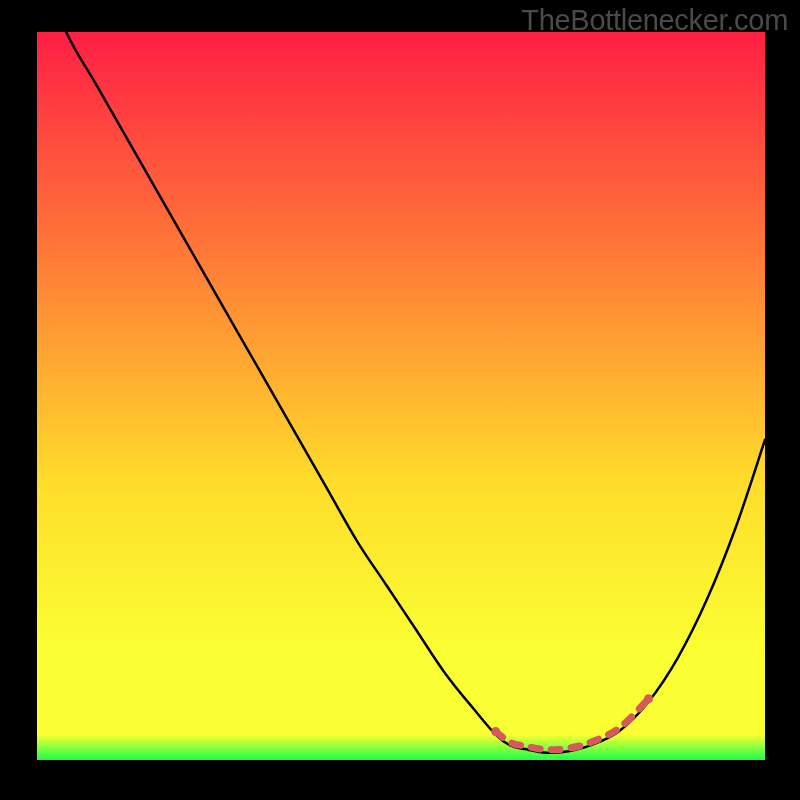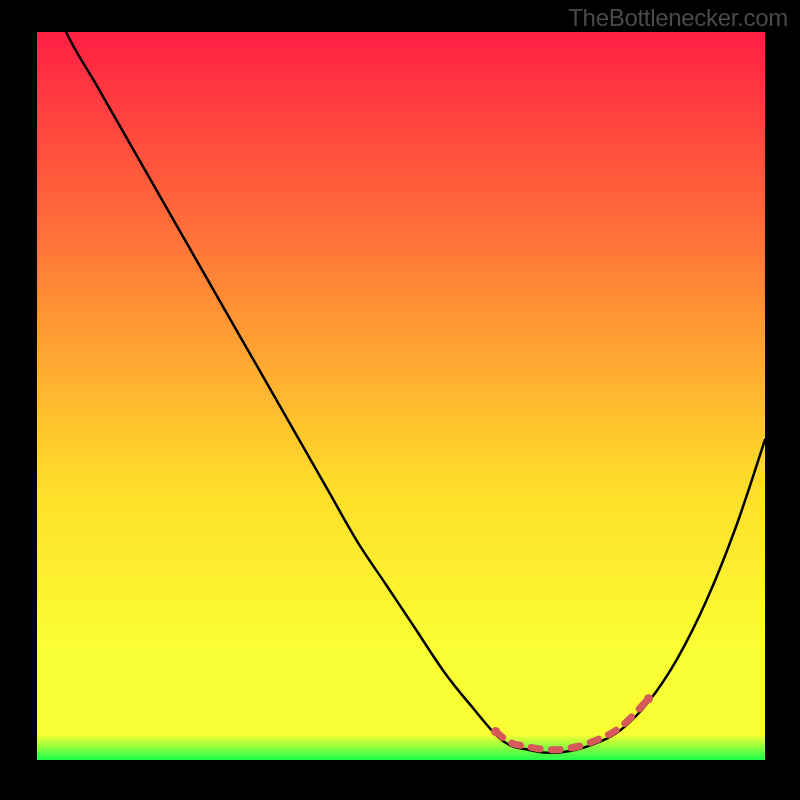--- a/index.html
+++ b/index.html
@@ -9,21 +9,21 @@
     height: 800px;
     position: relative;
     background: #000;
   }
   .watermark {
     position: absolute;
     top: 4px;
     right: 12px;
     color: #4a4a4a;
     font-family: Arial, Helvetica, sans-serif;
-    font-size: 24px;
+    font-size: 29px;
     font-weight: 500;
     letter-spacing: -0.3px;
     z-index: 10;
   }
   .plot {
     position: absolute;
     left: 37px;
     top: 32px;
     width: 728px;
     height: 728px;

